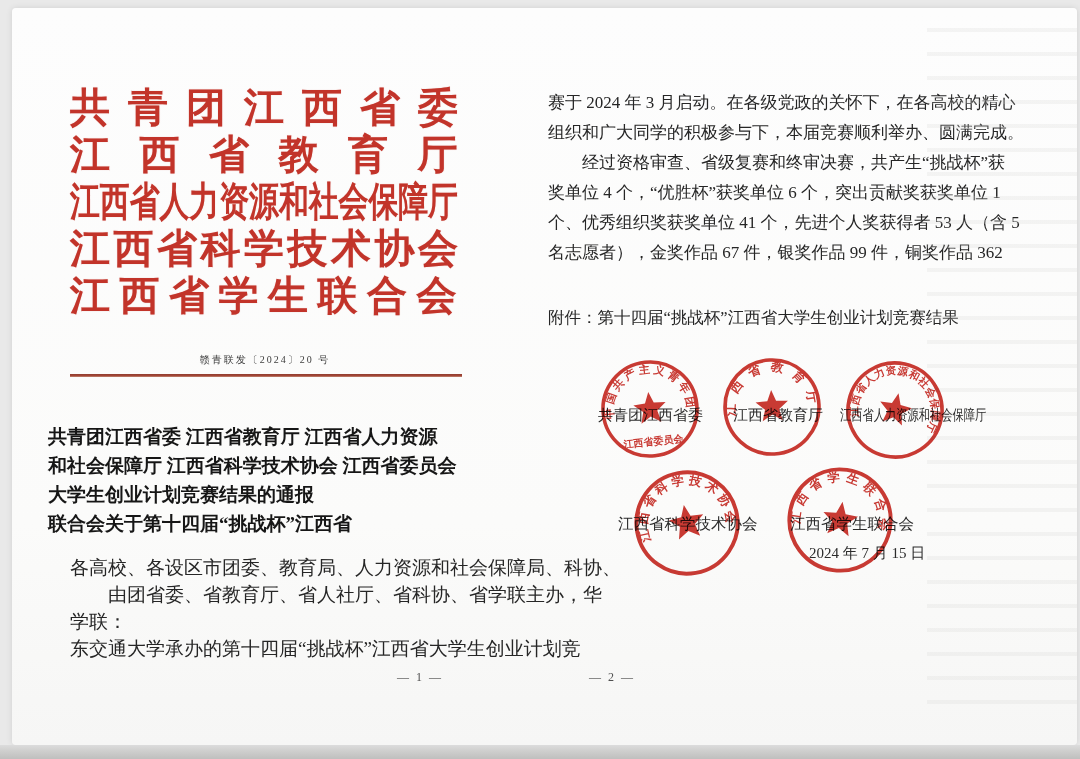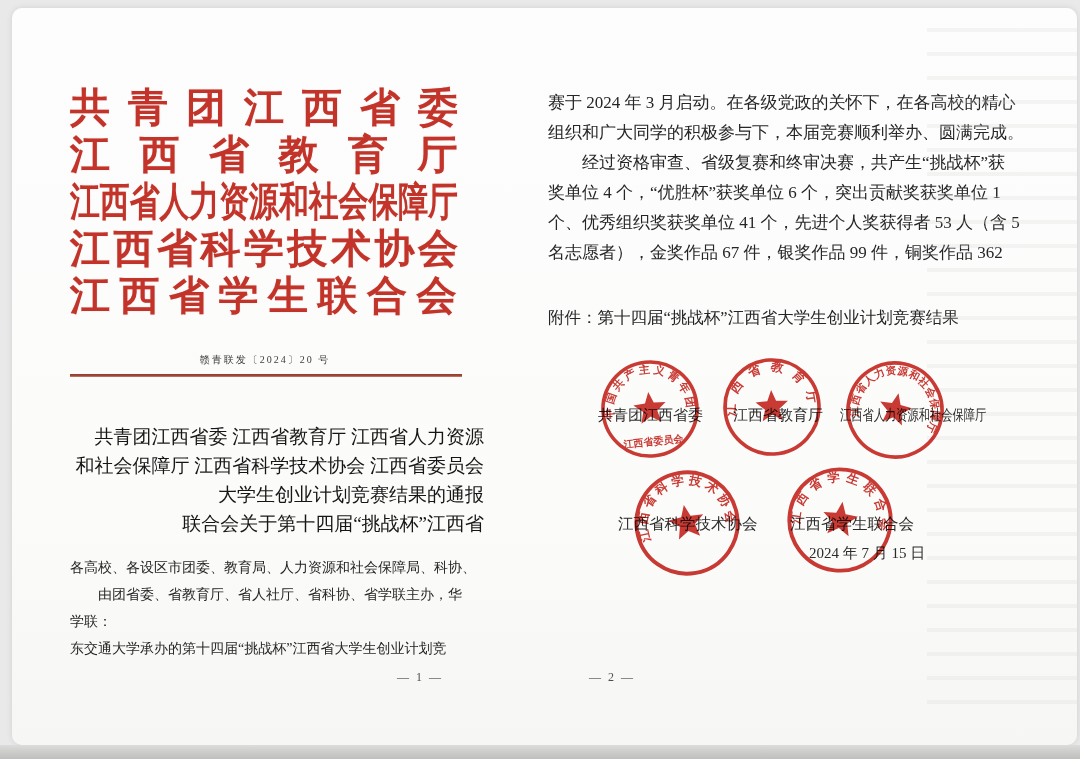--- a/index.html
+++ b/index.html
@@ -11,21 +11,21 @@
   body{
     width:1080px;height:759px;
     background:#e9e9e9;
     font-family:"Liberation Serif","DejaVu Serif",serif;
     overflow:hidden;position:relative;
   }
   .photo{position:absolute;inset:0;width:1080px;height:759px;}
   .sheet{
     position:absolute;left:12px;top:8px;right:3px;bottom:14px;
     background:linear-gradient(180deg,#fdfdfd 0%,#fbfbfa 70%,#f6f6f5 100%);
-    border-radius:10px;
+    border-radius:4px;
     box-shadow:0 0 6px rgba(0,0,0,.10);
     overflow:hidden;
     padding-left:36px;
   }
   .streaks{
     position:absolute;top:8px;bottom:40px;right:3px;width:150px;
     background:repeating-linear-gradient(180deg,rgba(255,255,255,0) 0 20px,rgba(210,210,208,.22) 20px 24px);
     pointer-events:none;border-top-right-radius:10px;
   }
   .bottom-band{
@@ -49,26 +49,26 @@
   .doc-number{
     position:absolute;left:58px;top:345px;width:390px;
     text-align:center;font-size:10px;color:#3c3c3c;letter-spacing:2px;white-space:nowrap;
   }
   .red-rule{
     position:absolute;left:58px;top:366px;width:392px;height:3px;
     background:linear-gradient(180deg,#8e3c2f 0%,var(--rule_red) 55%,#c08a77 100%);
   }
   .doc-title{
     position:absolute;left:36px;top:414px;width:436px;
-    text-align:right;font-weight:normal;font-size:19px;line-height:29px;
+    text-align:left;font-weight:bold;font-size:19px;line-height:29px;
     color:#161616;white-space:nowrap;
   }
   .body-1{
     position:absolute;left:58px;top:546px;width:400px;
-    font-size:14px;line-height:27px;color:#262626;white-space:nowrap;
+    font-size:19px;line-height:27px;color:#262626;white-space:nowrap;
   }
   .page-num{position:absolute;width:100px;text-align:center;font-size:12px;color:#4f4f4f;letter-spacing:2px;white-space:nowrap;}
   .pn1{left:358px;top:662px;}
   .pn2{left:550px;top:662px;}
 
   
   .body-2{
     position:absolute;left:536px;top:80px;width:474px;
     font-size:17px;line-height:30px;color:#262626;white-space:nowrap;
   }

